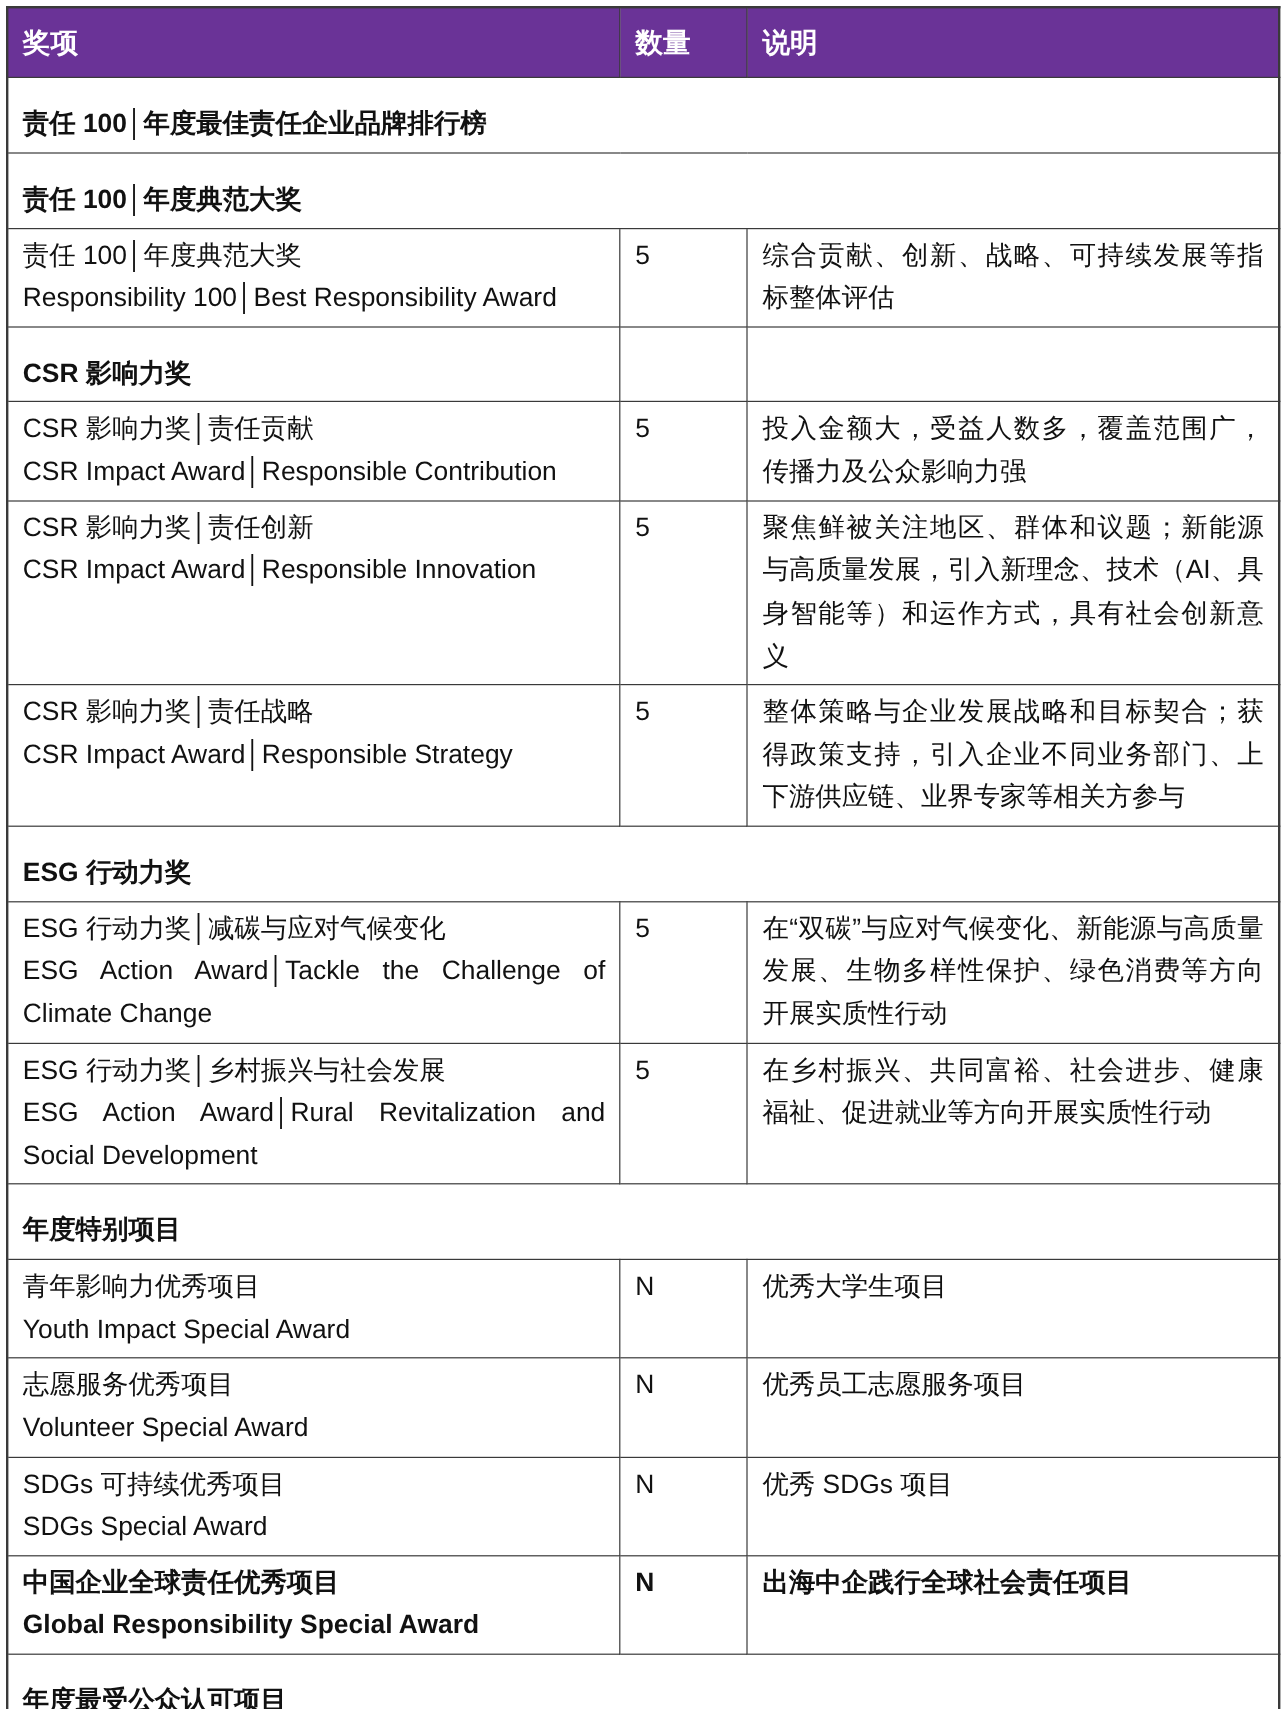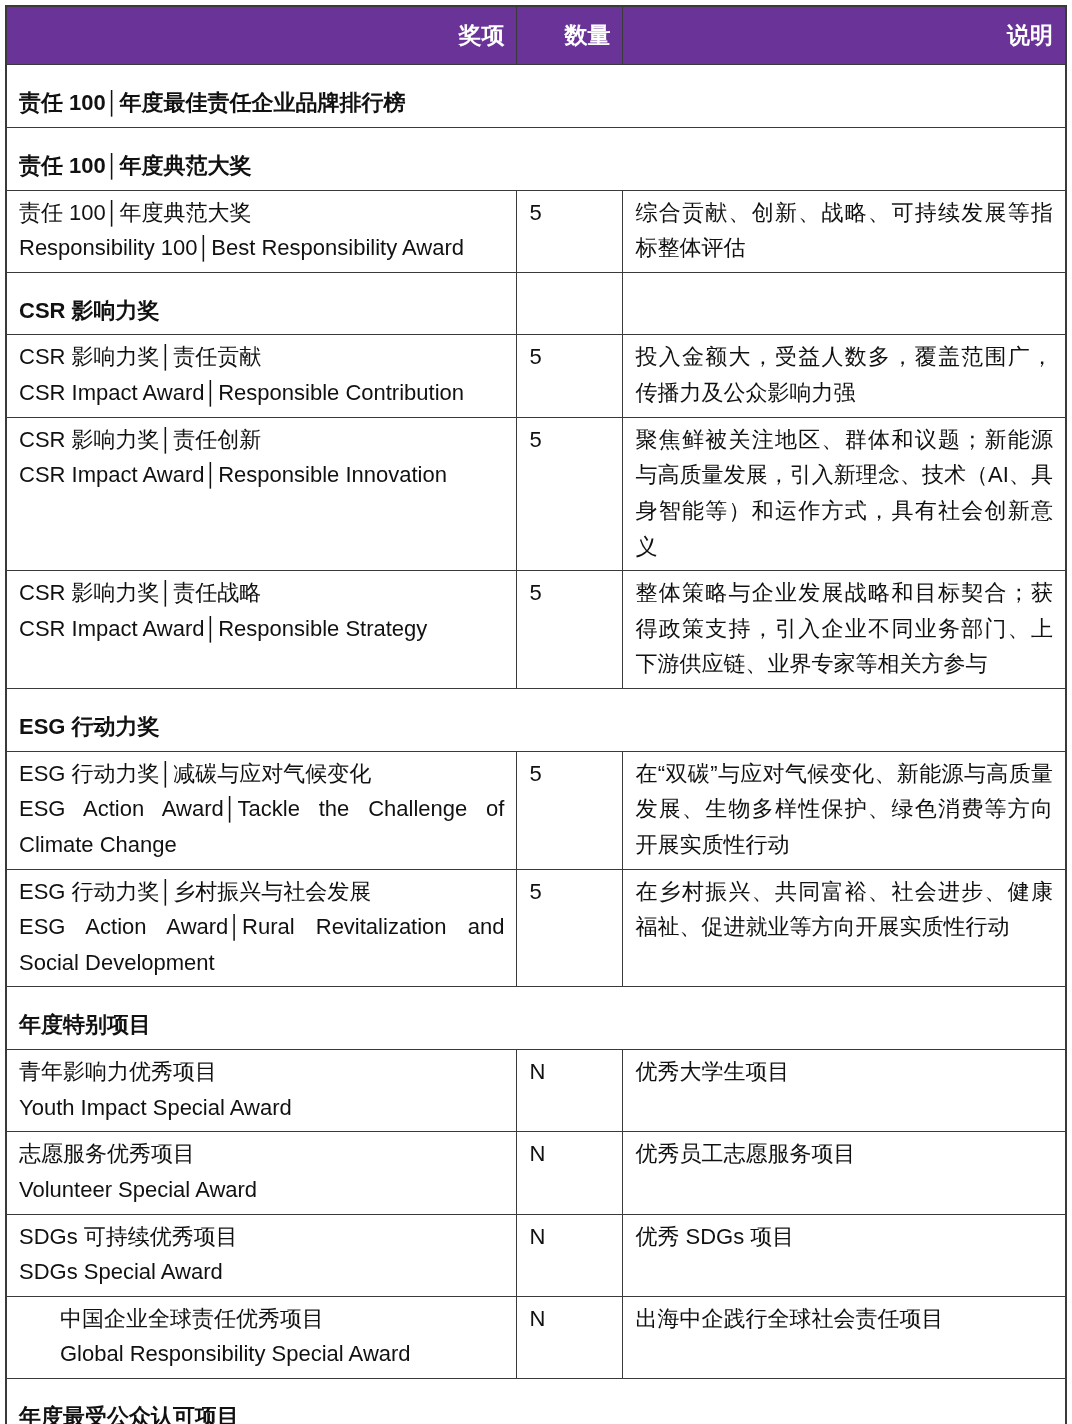--- a/index.html
+++ b/index.html
@@ -28,39 +28,38 @@
   th,td{
     border:1.5px solid var(--border);
     vertical-align:top;
     padding:4px 12px 6px 12px;
     font-size:22px;
     line-height:1.62;
   }
   thead th{
     background:var(--header-bg);
     color:var(--header-text);
-    text-align:right;
+    text-align:left;
     font-weight:bold;
     font-size:23px;
     padding:10px 12px;
   }
   td.section{
     font-weight:bold;
     padding-top:20px;
     padding-bottom:6px;
   }
   td.award,td.desc{
     text-align:justify;
   }
   td.award .en{
     
   }
   tr.bold-row td, tr.bold-row td div{
-    font-weight:normal;
-    margin-left:41px;
+    font-weight:bold;
   }
   td.count{
     text-align:left;
   }
 </style>
 </head>
 <body>
 
 <table>
   <colgroup>

